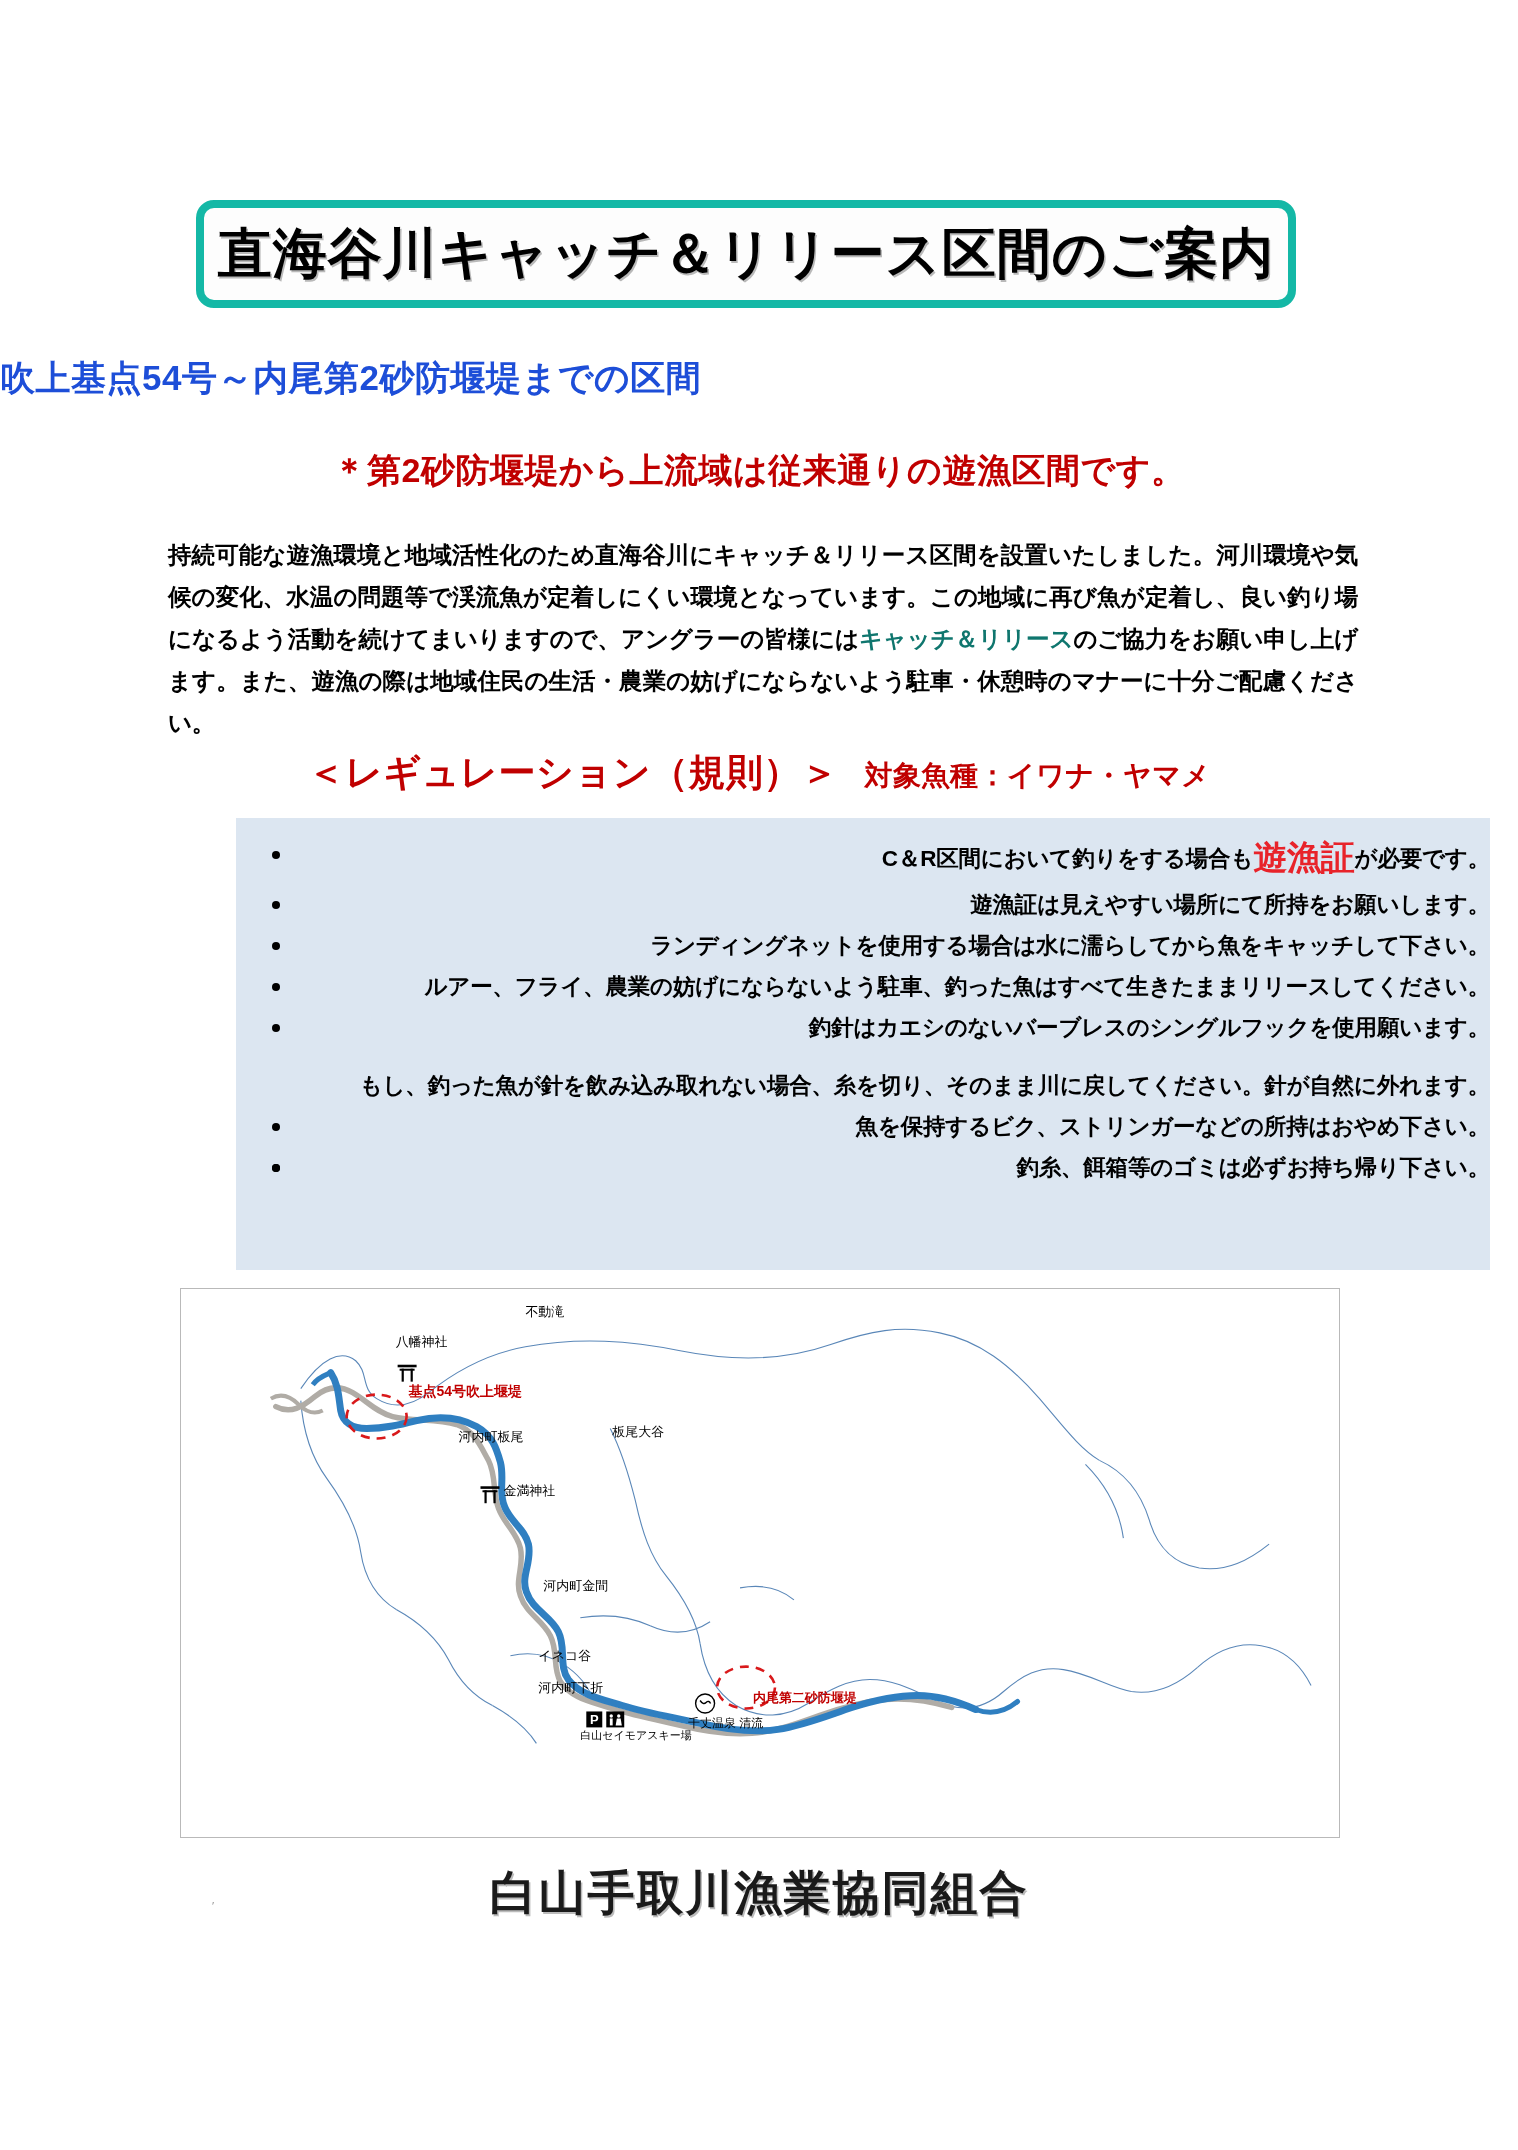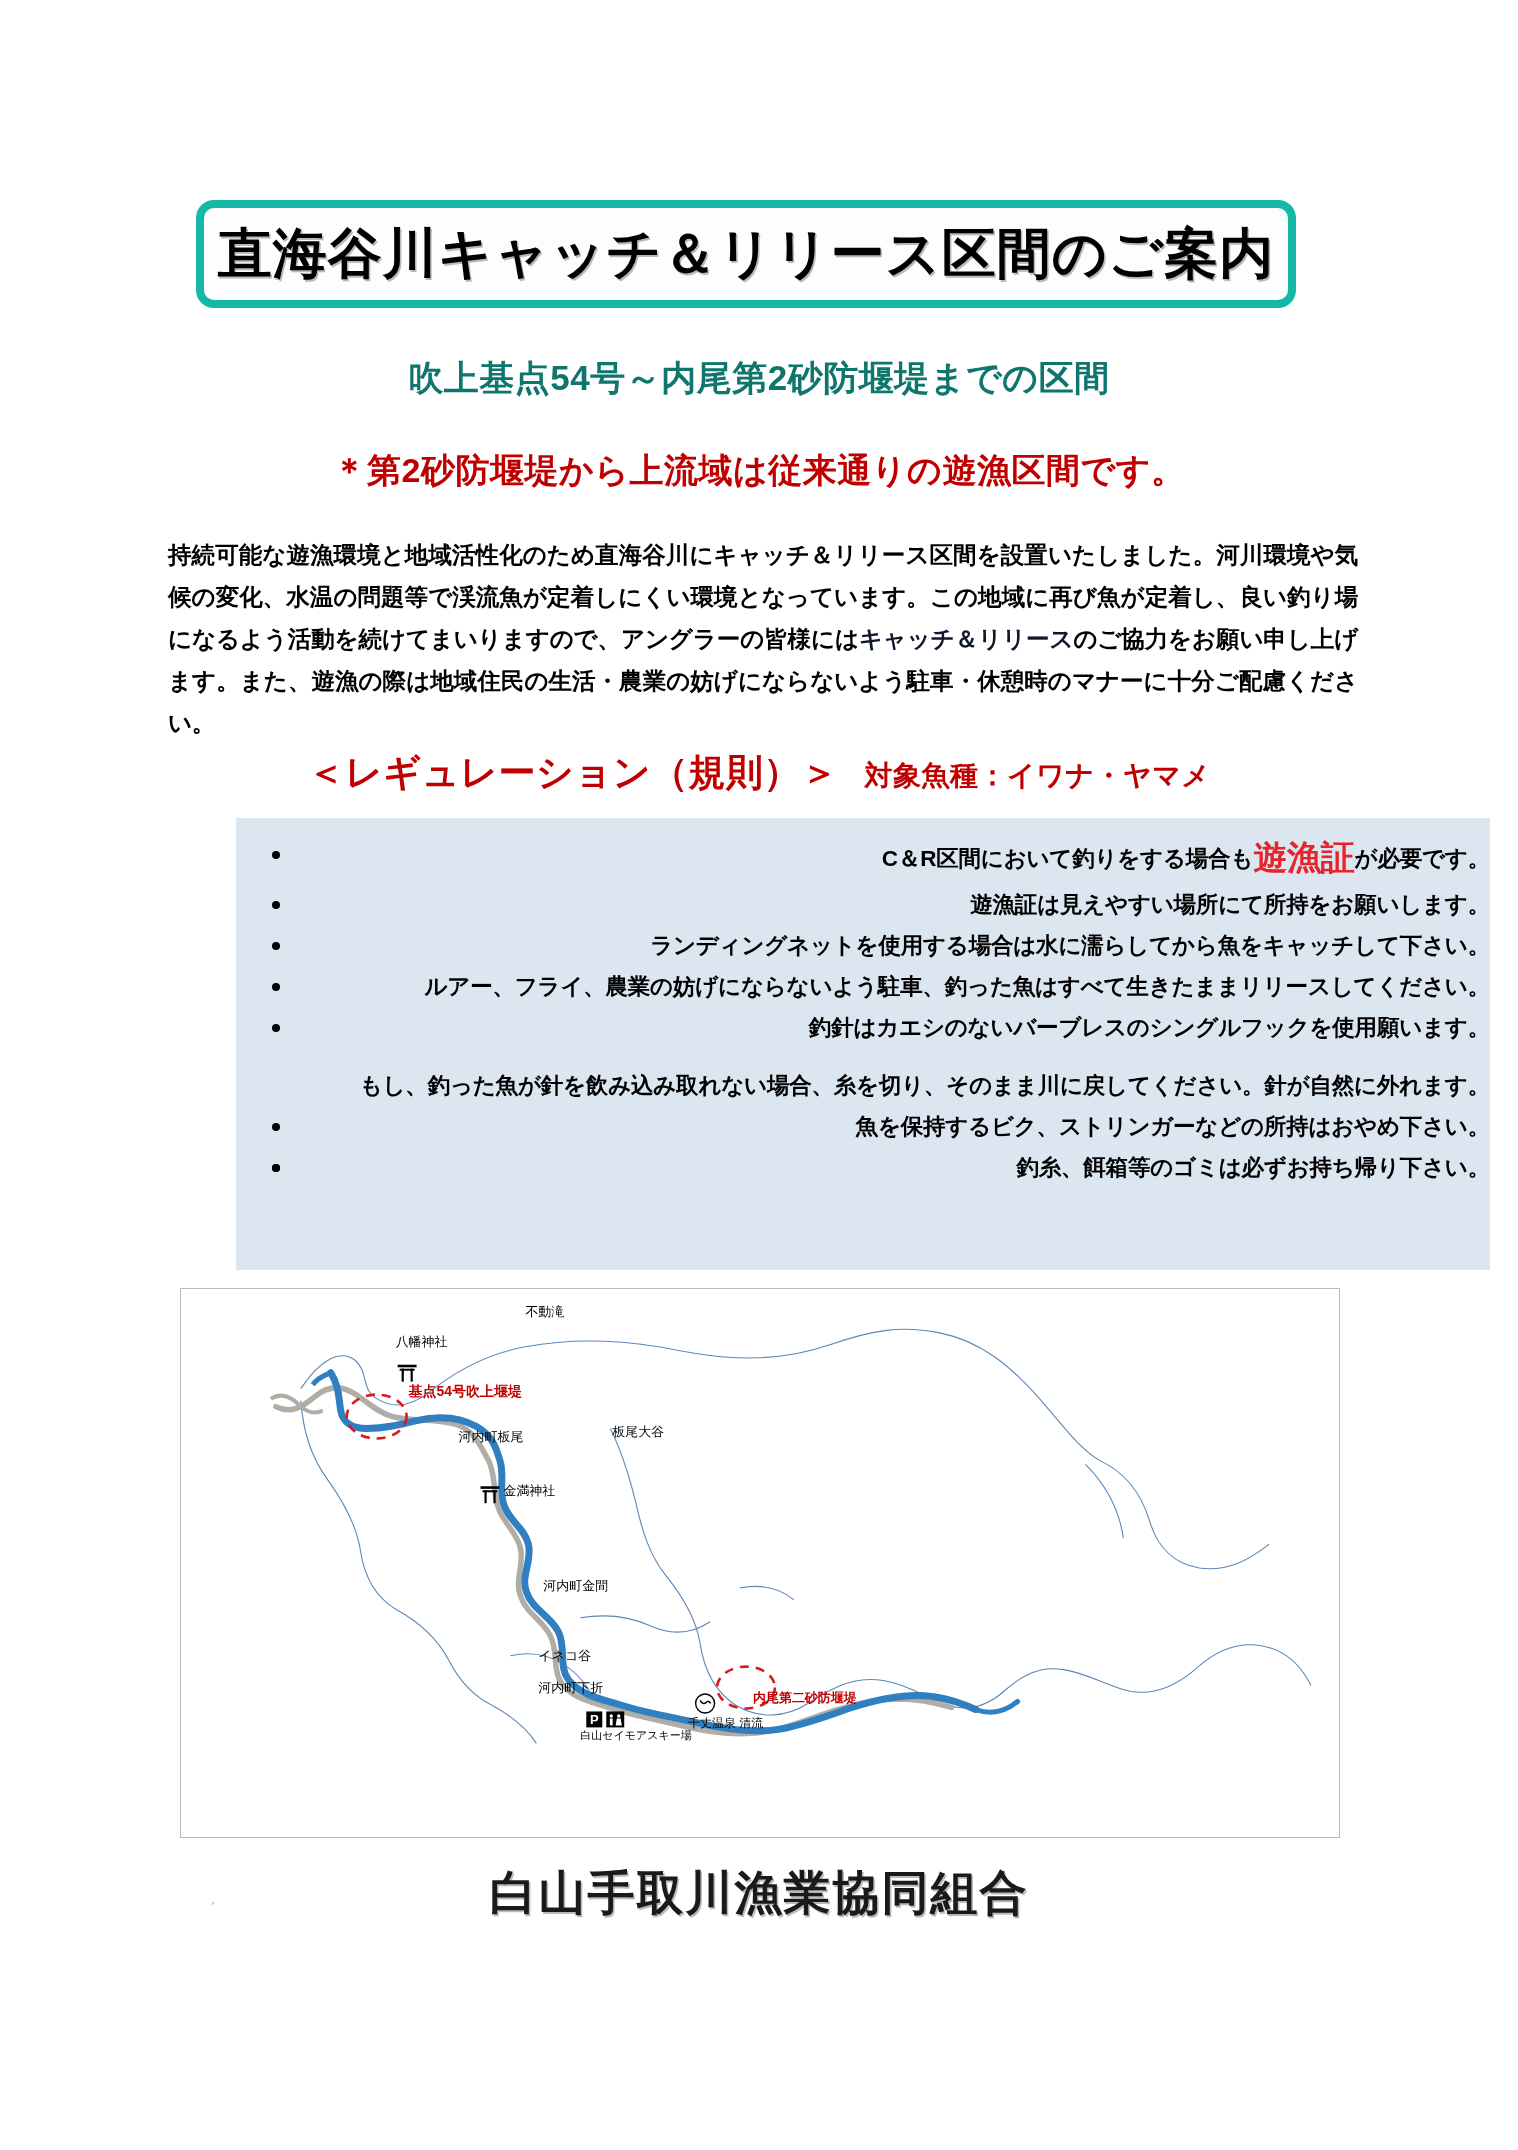--- a/index.html
+++ b/index.html
@@ -44,24 +44,23 @@
     white-space: nowrap;
     text-shadow: 1.5px 1.5px 0 rgba(130,130,130,0.55);
   }
 
   
   .subtitle-1 {
     position: absolute;
     left: 0;
     top: 355px;
     width: 1518px;
-    text-align: center;
     font-size: 35px;
     font-weight: 700;
-    color: #0f766e;
+    color: #1d4ed8;
     letter-spacing: 0.5px;
   }
   .subtitle-2 {
     position: absolute;
     left: 0;
     top: 448px;
     width: 1518px;
     text-align: center;
     font-size: 34px;
     font-weight: 700;
@@ -75,21 +74,21 @@
     left: 168px;
     top: 534px;
     width: 1190px;
     font-size: 23.5px;
     line-height: 42px;
     font-weight: 600;
     text-align: justify;
     letter-spacing: -0.2px;
   }
   .body-para .hl-red {
-    color: #0f172a;
+    color: #0f766e;
     font-weight: 700;
   }
 
   
   .reg-heading {
     position: absolute;
     left: 0;
     top: 748px;
     width: 1518px;
     text-align: center;

